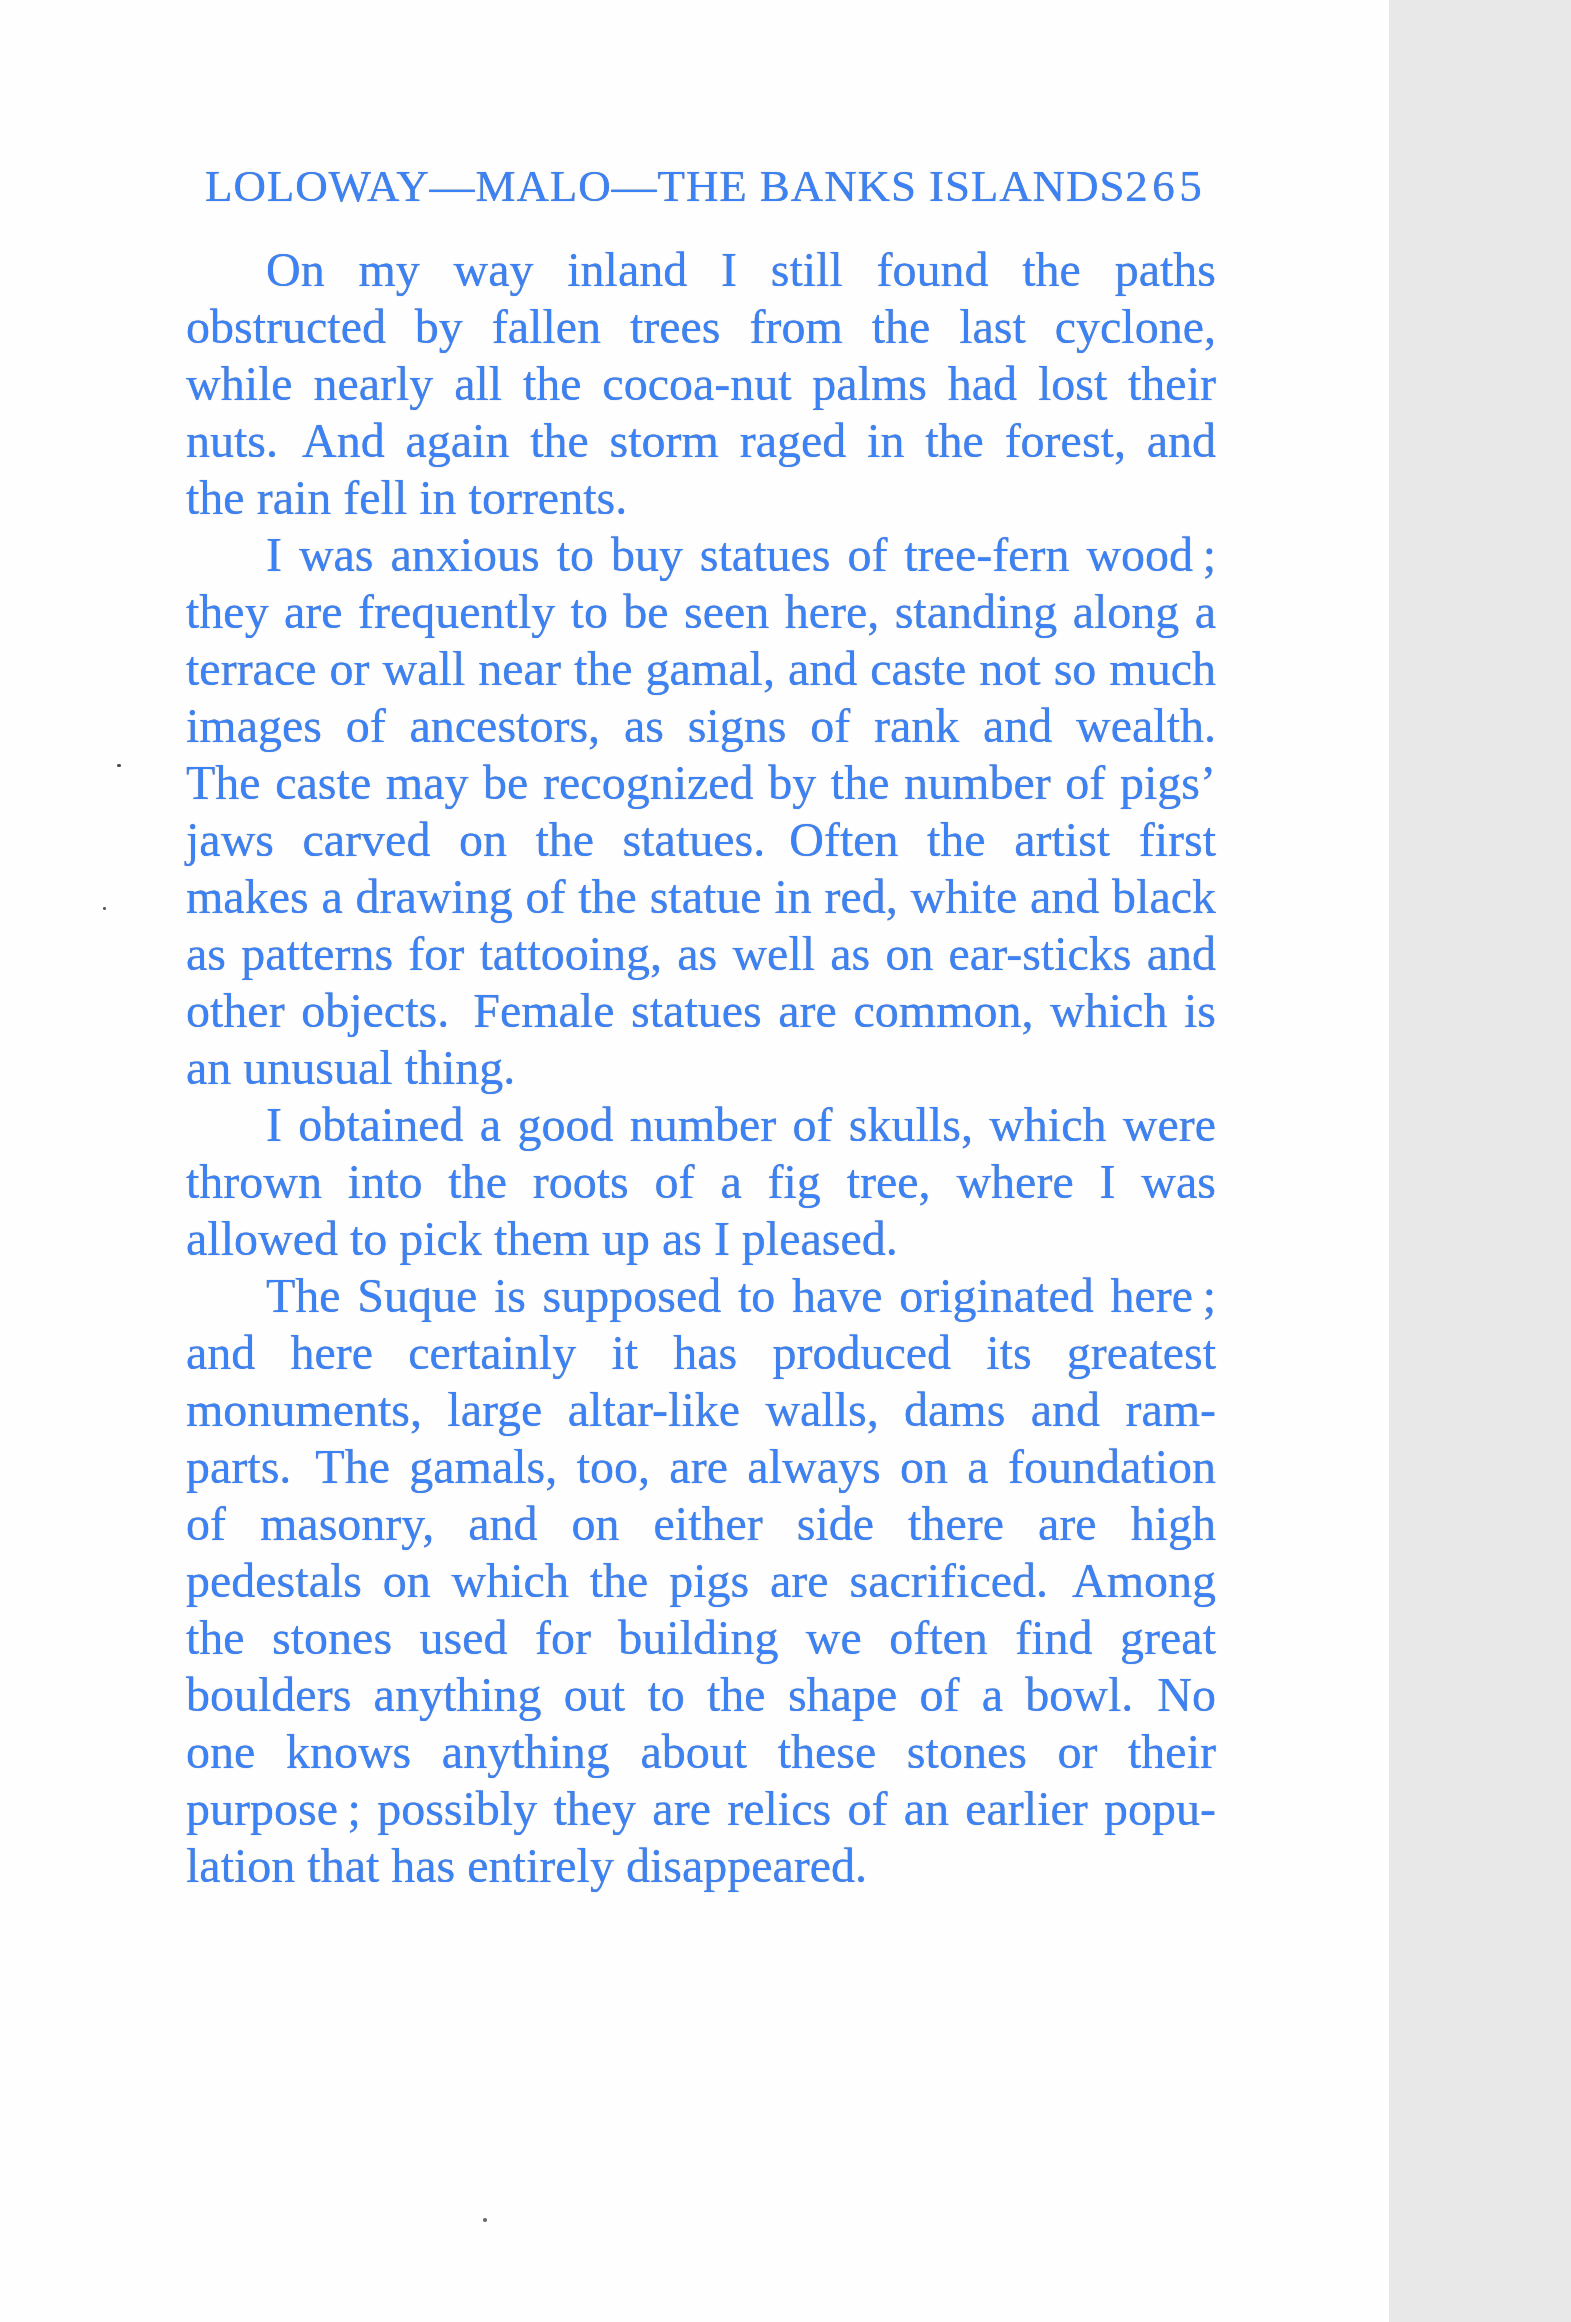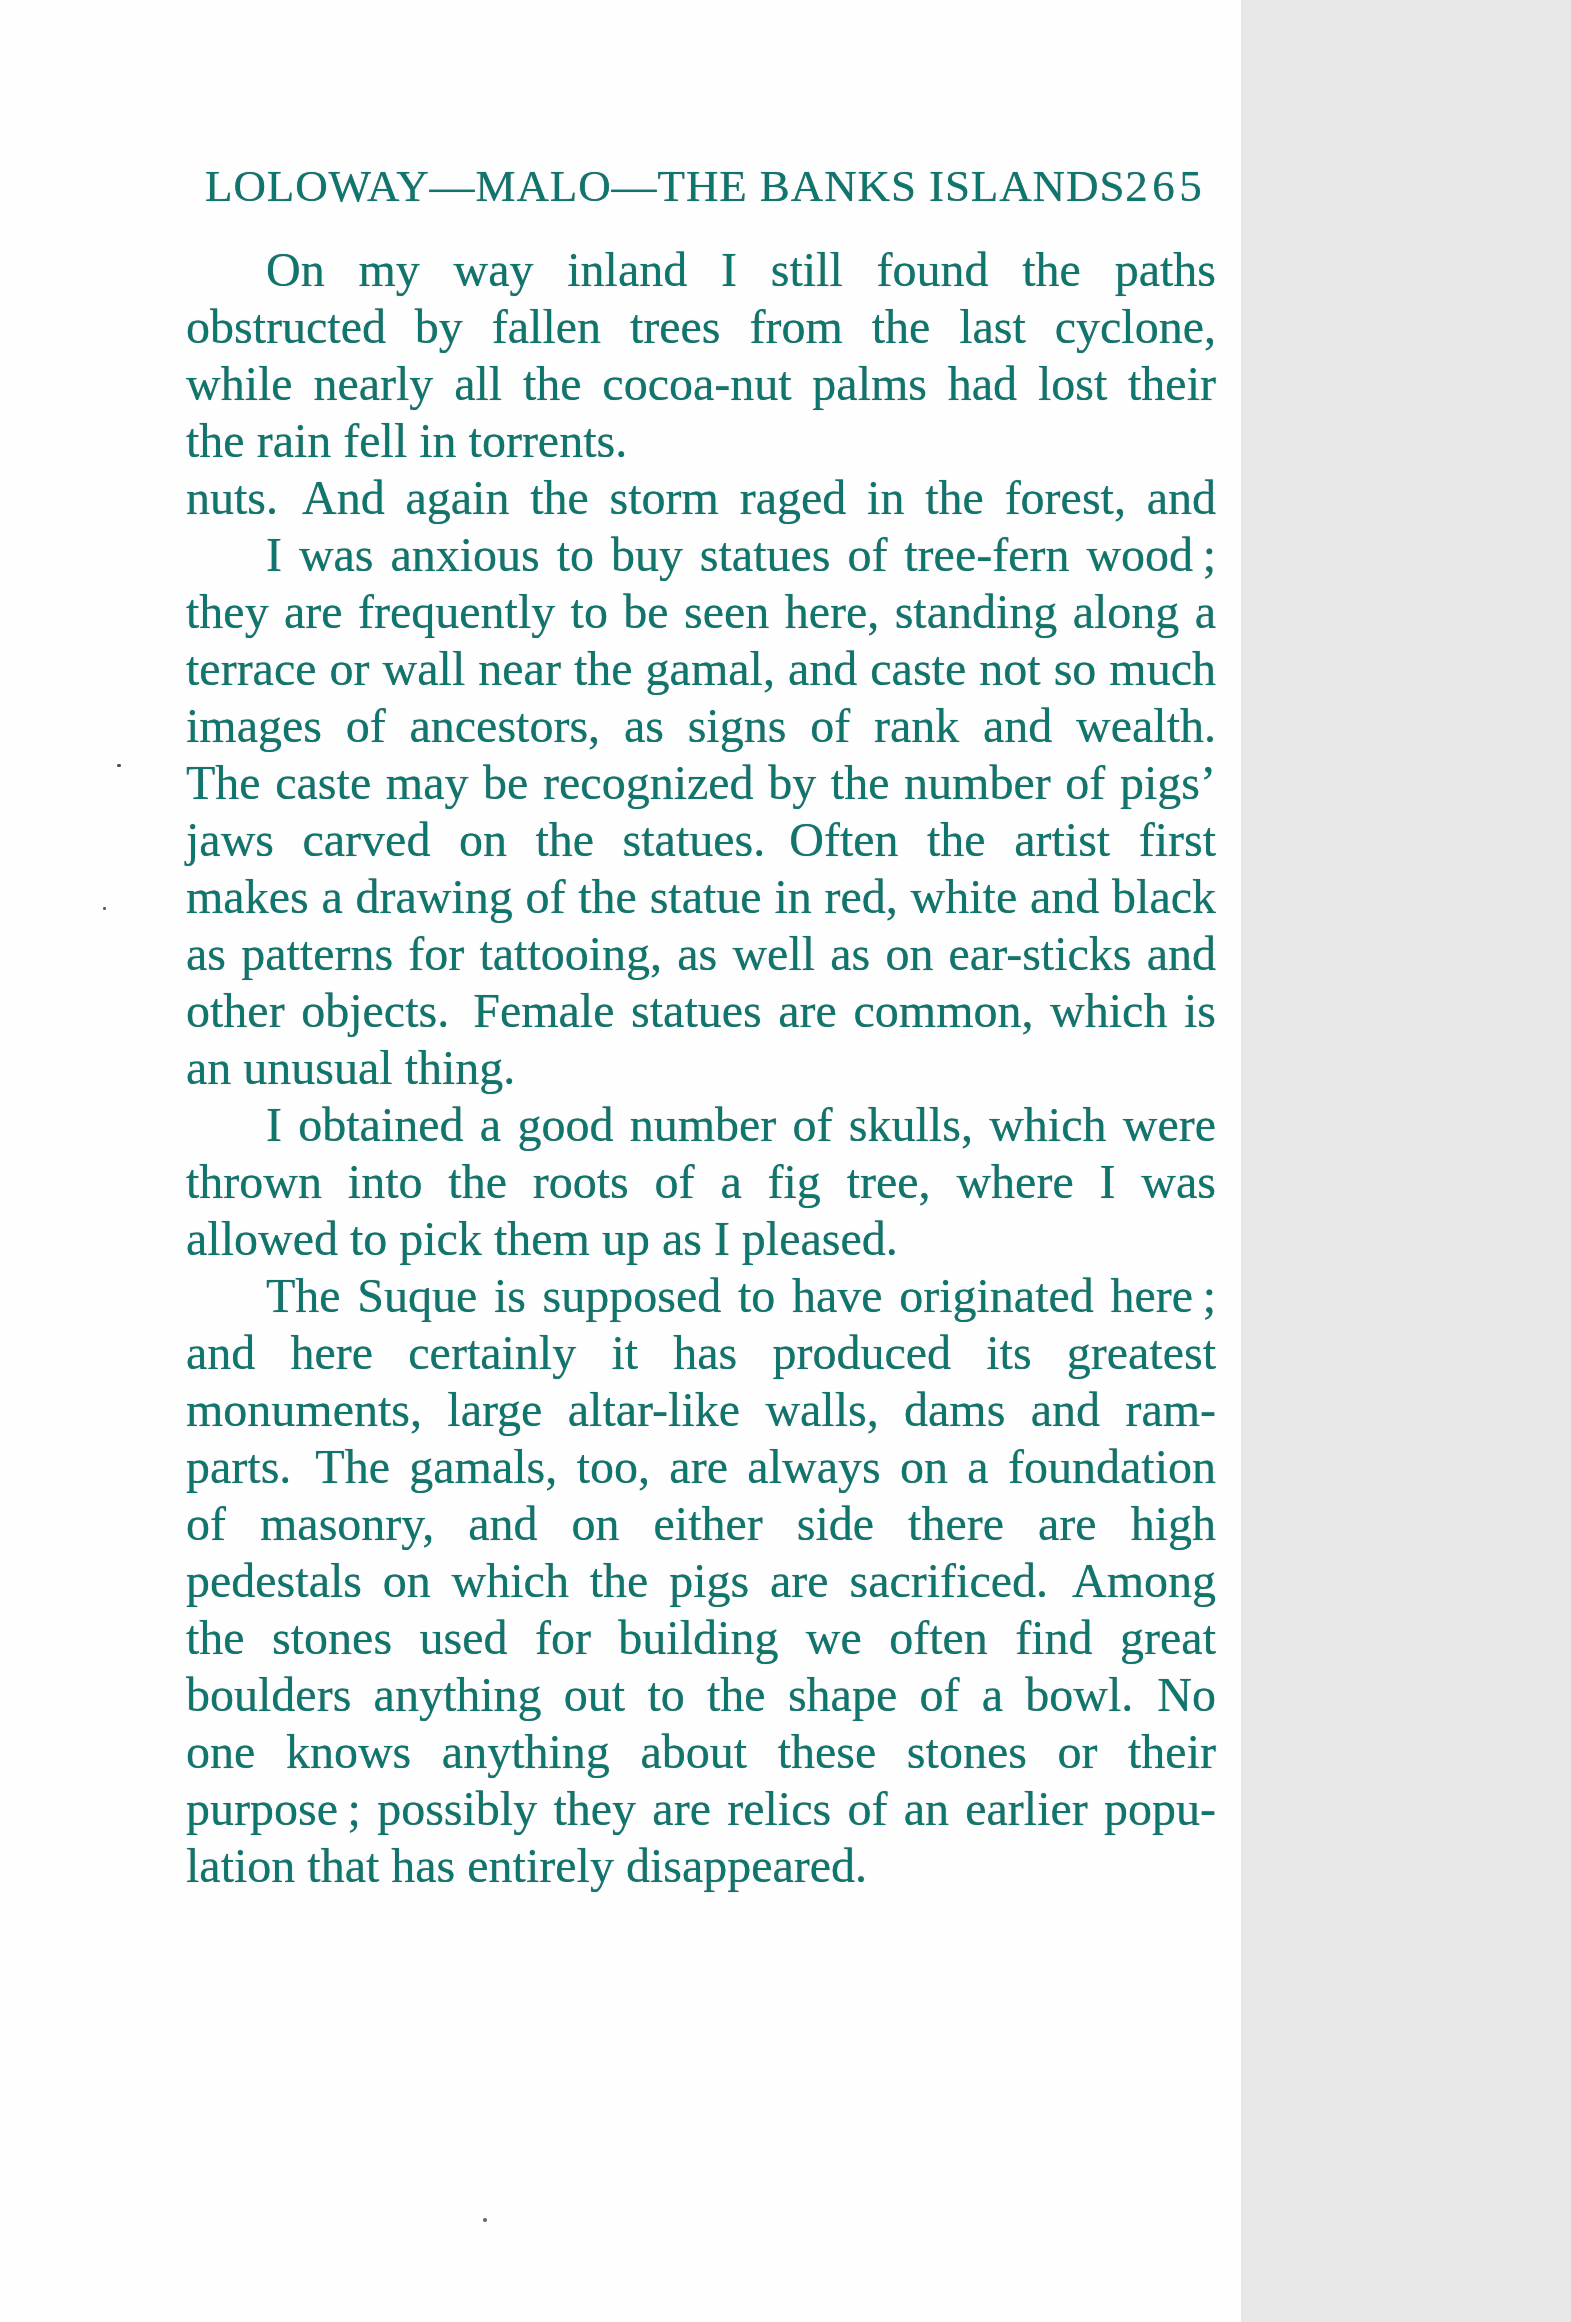--- a/index.html
+++ b/index.html
@@ -1,23 +1,23 @@
 <!DOCTYPE html>
 <html style="font-size:14.5px"><head>
 <meta charset="utf-8">
 <style>
   html, body { margin: 0; padding: 0; background: #e8e8e8; }
   .page {
     position: relative;
-    width: 1241px;
+    width: 1389px;
     height: 2322px;
     background: #fefefe;
     overflow: hidden;
     font-family: "Liberation Serif", "DejaVu Serif", serif;
-    color: #0f766e;
+    color: #3b82f6;
   }
   .text-col {
     position: absolute;
     left: 158px;
     top: 0;
     width: 1058px;
   }
   .running-head {
     display: flex;
     align-items: baseline;
@@ -62,22 +62,22 @@
 <div class="page">
   <div class="text-col">
     <div class="running-head">
       <span class="title">LOLOWAY—MALO—THE BANKS ISLANDS</span>
       <span class="folio">265</span>
     </div>
     <div class="page-body">
         <div class="line first">On my way inland I still found the paths</div>
         <div class="line">obstructed by fallen trees from the last cyclone,</div>
         <div class="line">while nearly all the cocoa-nut palms had lost their</div>
+        <div class="line">nuts. And again the storm raged in the forest, and</div>
         <div class="line endline">the rain fell in torrents.</div>
-        <div class="line">nuts. And again the storm raged in the forest, and</div>
         <div class="line first">I was anxious to buy statues of tree-fern wood ;</div>
         <div class="line">they are frequently to be seen here, standing along a</div>
         <div class="line">terrace or wall near the gamal, and caste not so much</div>
         <div class="line">images of ancestors, as signs of rank and wealth.</div>
         <div class="line">The caste may be recognized by the number of pigs’</div>
         <div class="line">jaws carved on the statues. Often the artist first</div>
         <div class="line">makes a drawing of the statue in red, white and black</div>
         <div class="line">as patterns for tattooing, as well as on ear-sticks and</div>
         <div class="line">other objects. Female statues are common, which is</div>
         <div class="line endline">an unusual thing.</div>

